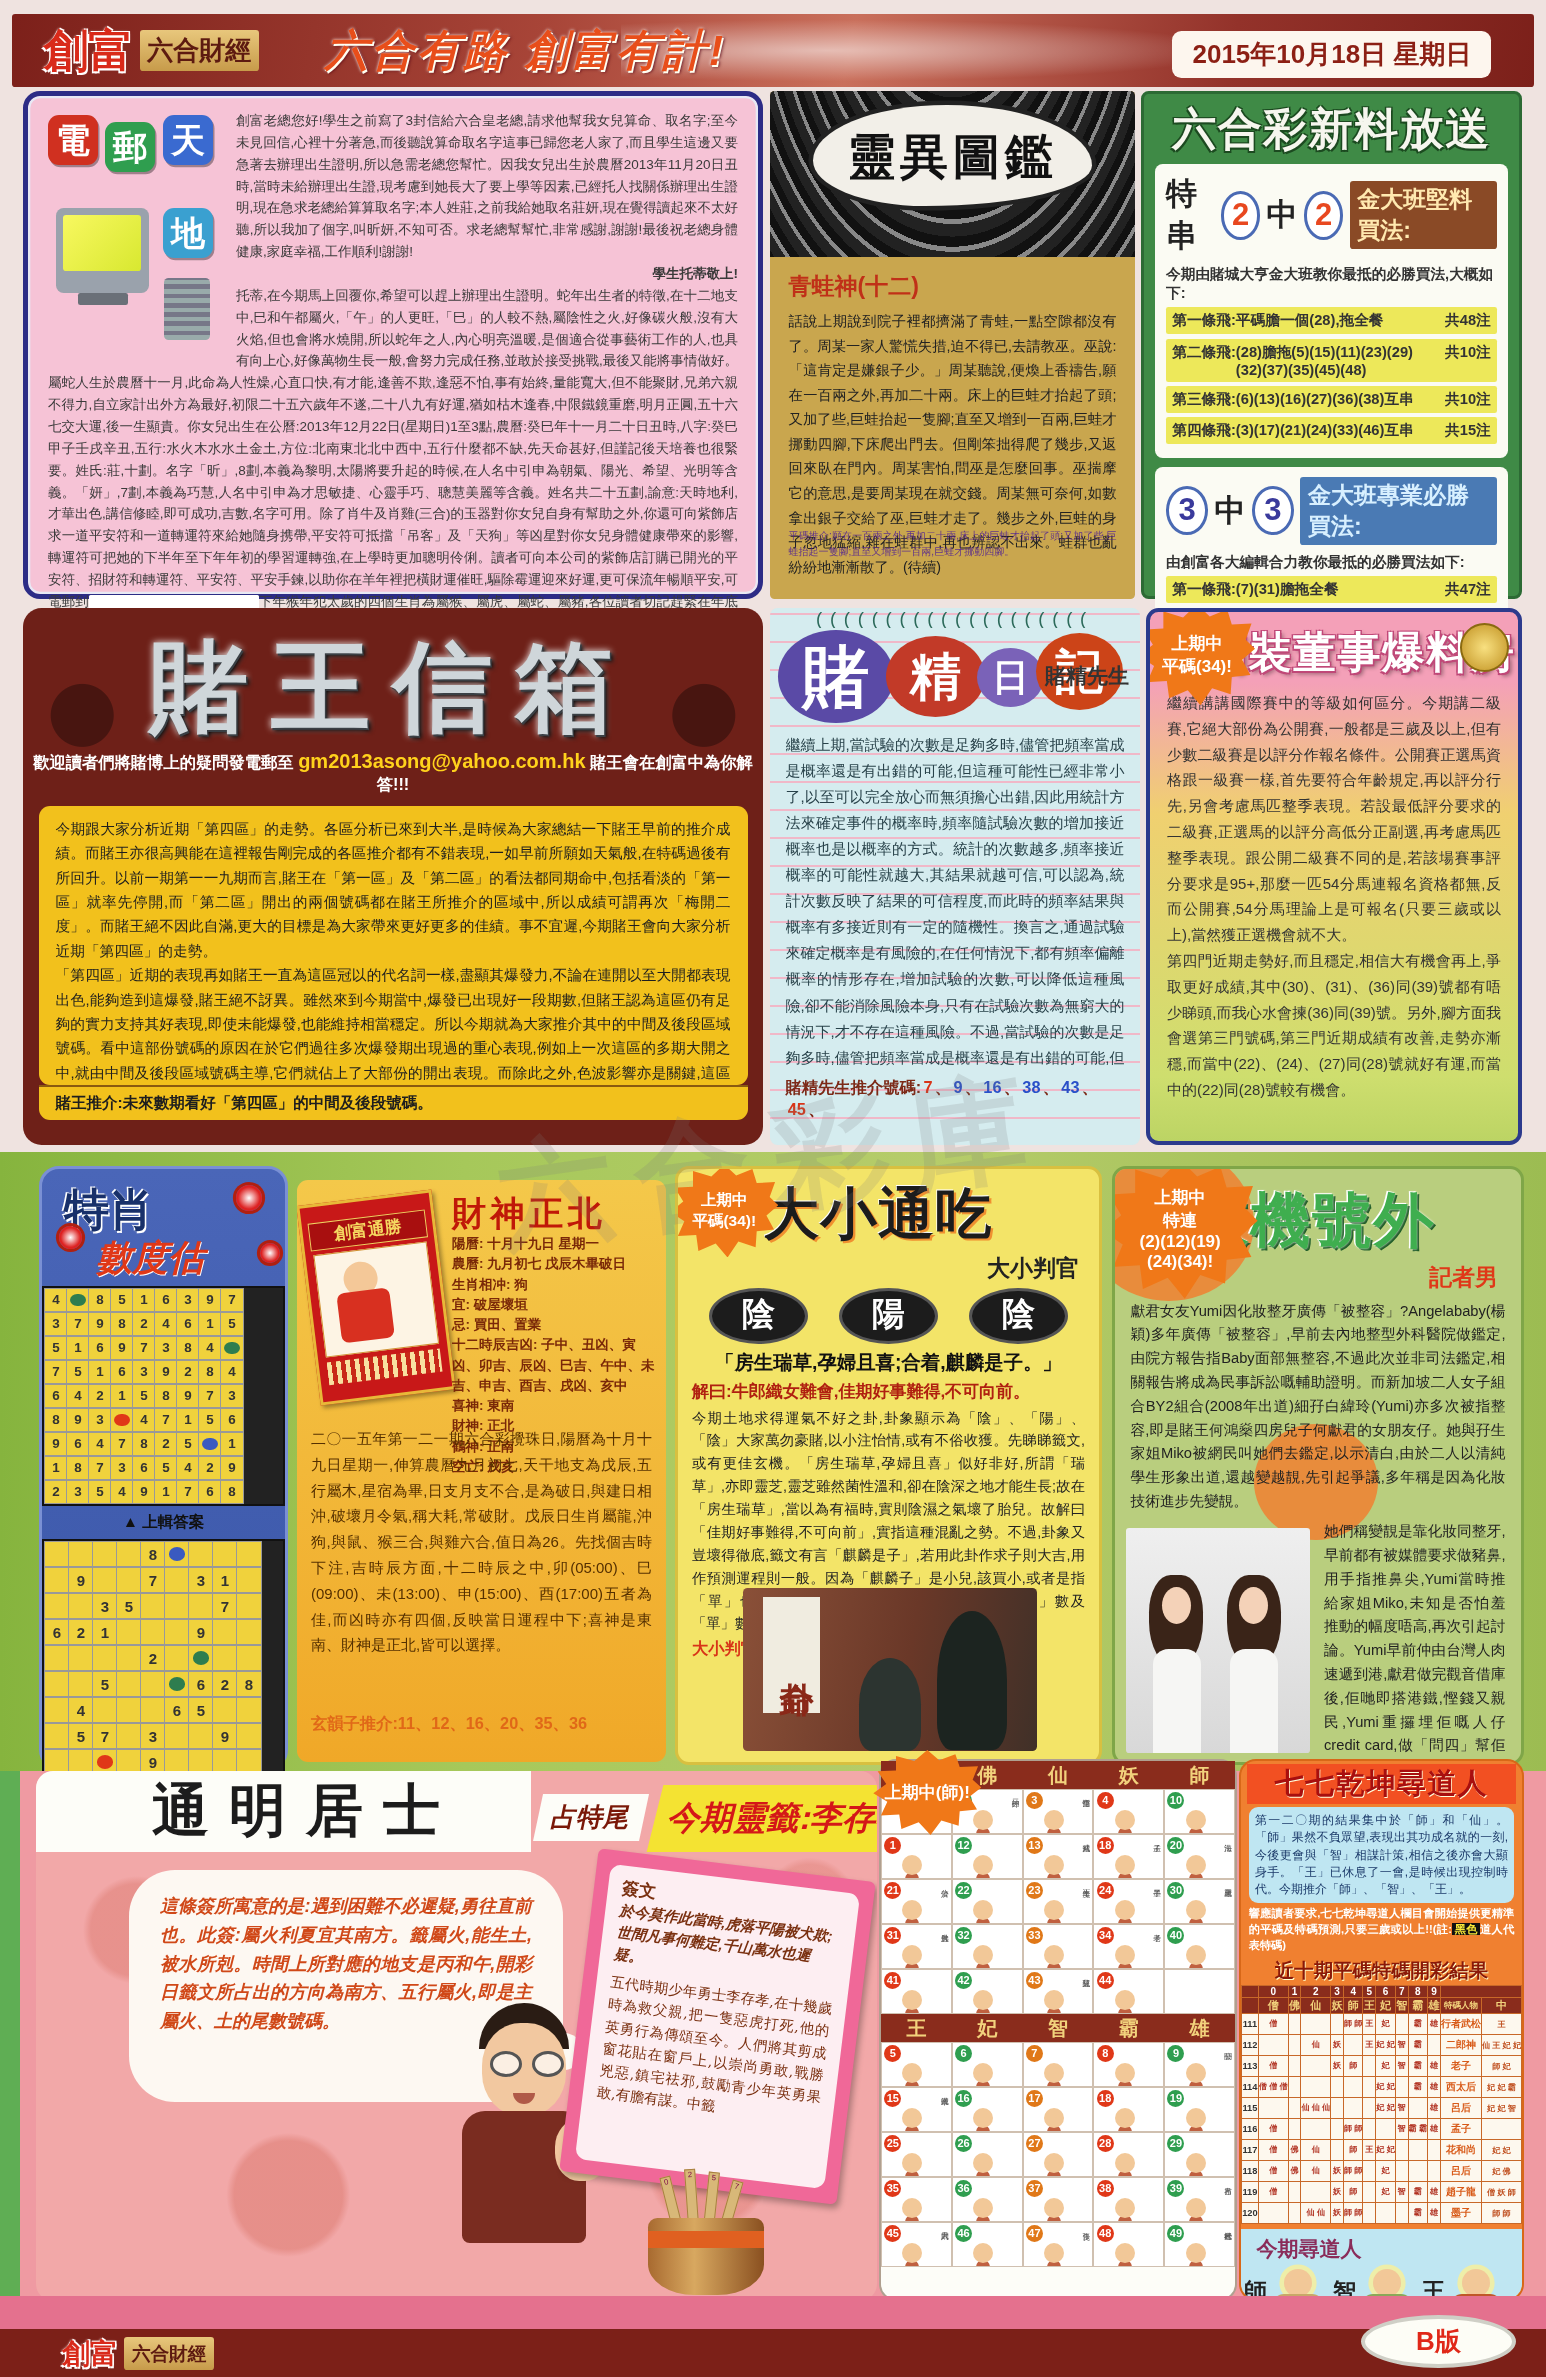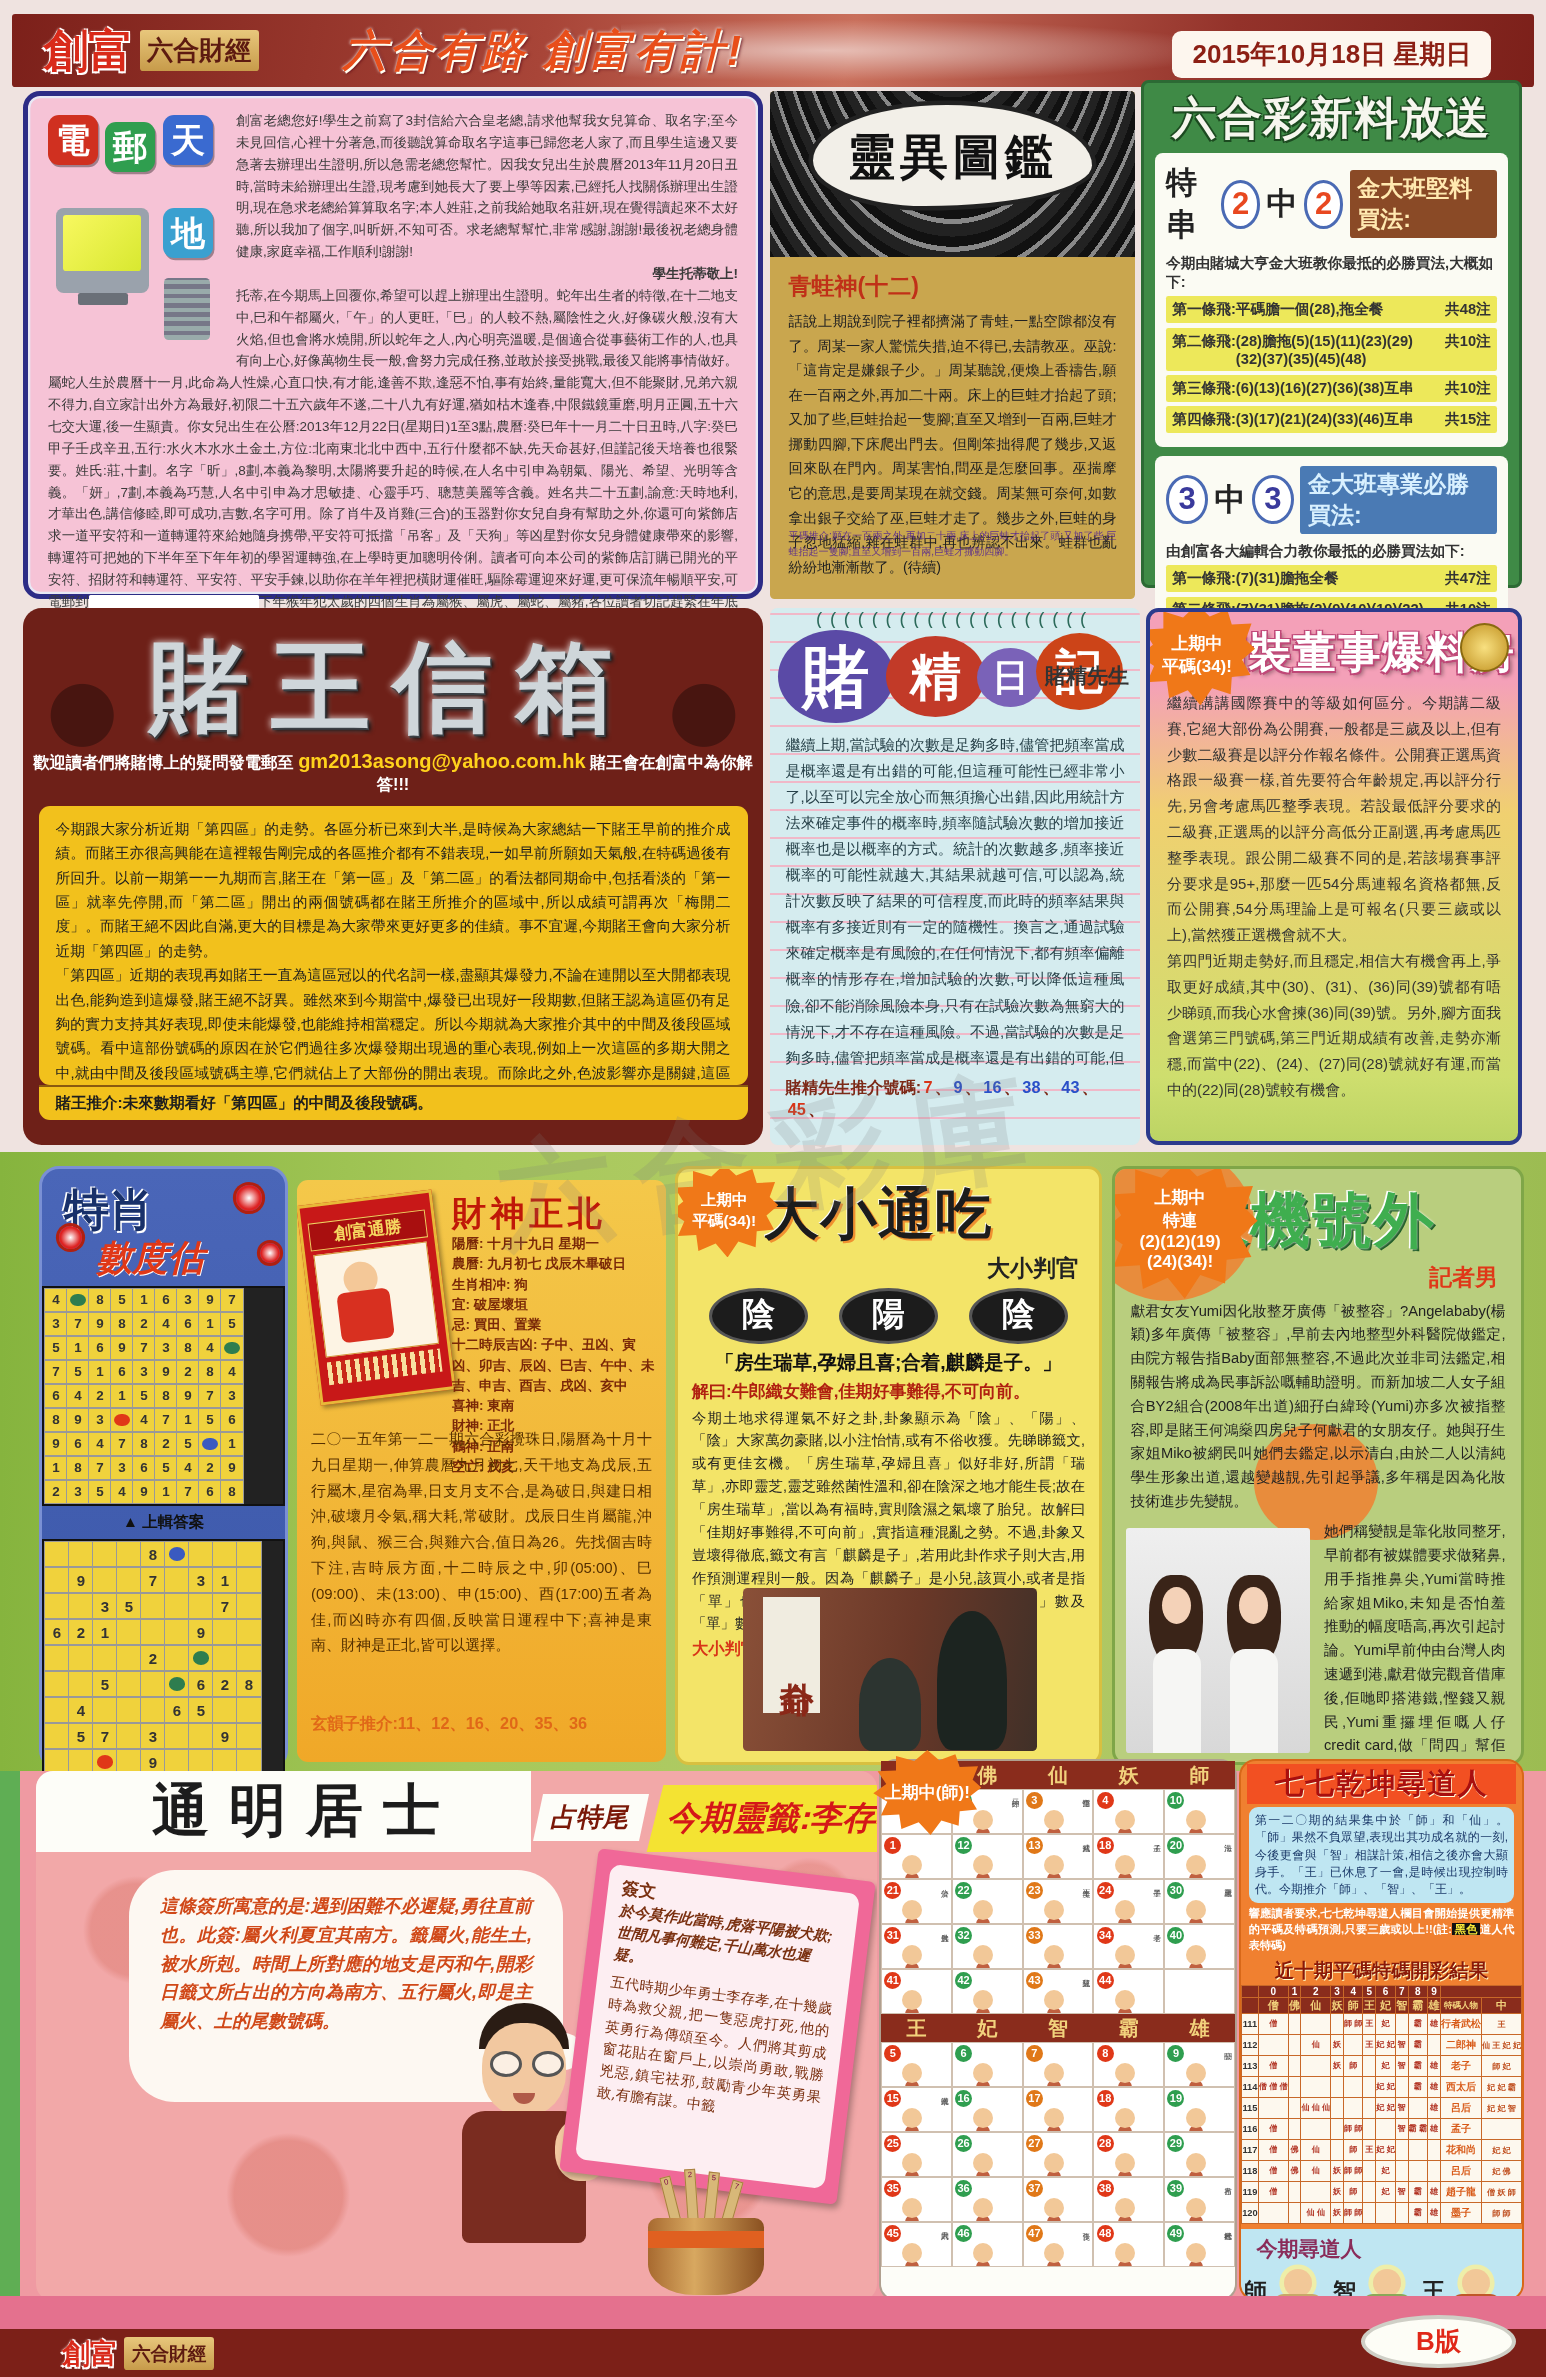--- a/index.html
+++ b/index.html
@@ -5,21 +5,21 @@
   html,body{margin:0;padding:0;background:#cfc2bd;font-family:"Liberation Sans","DejaVu Sans",sans-serif;}
   #page{position:relative;width:1547px;height:2377px;background:#efe3e0;overflow:hidden;}
   .abs{position:absolute;}
   .jt{text-align:justify;}
   
   #hdr{left:12.4px;top:14px;width:1522px;height:73px;background:linear-gradient(100deg,#7c201a,#a84538 35%,#c96f5b 55%,#93322a 80%,#7c201a);border-radius:3.1px;display:flex;align-items:center;}
   #hdr .smoke{position:absolute;left:40%;top:0;width:45%;height:100%;background:radial-gradient(ellipse at 30% 50%,rgba(255,255,255,.55),rgba(255,255,255,0) 60%);}
   .brandbox{display:flex;align-items:center;margin-left:31px;z-index:2;}
   .brand1{font-size:45px;font-weight:bold;color:#d92a1a;text-shadow:0 0 2.3px #fff,1.5px 1.5px 0 #fff,-1.5px 1.5px 0 #fff,1.5px -1.5px 0 #fff;}
   .brand2{font-size:26px;font-weight:bold;color:#5d1a10;background:linear-gradient(#e8c77c,#c79b4a);padding:3.1px 7.7px;border-radius:3.1px;margin-left:6.2px;}
-  .slogan{font-size:43px;font-weight:bold;font-style:italic;color:#e84e1a;margin-left:84px;z-index:2;letter-spacing:3.1px;text-shadow:0 0 3.1px #fff,1.5px 1.5px 0 #ffe,2.3px 2.3px 3.1px #501;}
+  .slogan{font-size:43px;font-weight:bold;font-style:italic;color:#e84e1a;margin-left:66px;z-index:2;letter-spacing:3.1px;text-shadow:0 0 3.1px #fff,1.5px 1.5px 0 #ffe,2.3px 2.3px 3.1px #501;}
   .datepill{position:absolute;right:43px;top:17px;background:#fdf6ee;border-radius:9.3px;padding:6.2px 20px;font-size:26px;font-weight:bold;color:#8c1f14;z-index:2;}
   
   .panel{position:absolute;border-radius:17px;}
   
   #email{left:23px;top:91px;width:740px;height:508px;background:#f6c3d6;border:5.4px solid #2c2c86;box-shadow:0 0 0 2.3px #e8e8f4 inset;padding:14px 20px;box-sizing:border-box;font-size:13.5px;line-height:1.62;color:#3a3a3a;}
   #email .icons{float:left;width:174px;height:232px;position:relative;margin:4.6px 14px 4.6px 0;}
   .tabchip{position:absolute;width:50px;height:50px;border-radius:11px;color:#fff;font-size:34px;font-weight:bold;text-align:center;line-height:50px;box-shadow:1.5px 2.3px 0 rgba(0,0,0,.35);}
   .tabchip:nth-child(1){left:0;top:0;background:#d03020;}
   .tabchip:nth-child(2){left:57px;top:7.7px;background:#2f9e4f;}
   .tabchip:nth-child(3){left:115px;top:0;background:#3a6ad0;}
@@ -33,21 +33,21 @@
   .divline{border:none;border-top:1.5px solid #c0394f;margin:7.7px 0;}
   
   #ghost{left:770px;top:91px;width:365px;height:508px;background:#c9a64e;overflow:hidden;border-radius:4.6px;}
   #ghost .wavetop{position:absolute;left:0;top:0;width:100%;height:166px;background:repeating-radial-gradient(ellipse at 50% -80%,#111 0 6.2px,#888 6.2px 9.3px,#222 9.3px 17px);}
   #ghost .cloud{position:absolute;left:43px;top:14px;width:279px;height:101px;background:#f2efe8;border-radius:48% 52% 60% 40%/55% 60% 40% 45%;box-shadow:0 0 0 4.6px #222;}
   #ghost .gtitle{position:absolute;left:0;top:34px;width:100%;text-align:center;font-size:48px;font-weight:900;color:#111;letter-spacing:4.6px;}
   #ghost .gsub{position:absolute;left:18.6px;top:180px;font-size:23px;font-weight:bold;color:#c03018;}
   #ghost .gstory{position:absolute;left:18.6px;top:218px;width:328px;font-size:14.3px;line-height:1.72;color:#222;}
   #ghost .gprev{position:absolute;left:18.6px;top:437px;width:328px;font-size:10px;line-height:1.6;color:#4c1d95;opacity:.85;}
   
-  #tips{left:1141px;top:80px;width:381px;height:508px;background:#3f8a46;border:3.9px solid #2c6a34;border-radius:7.7px;box-sizing:border-box;}
+  #tips{left:1141px;top:91px;width:381px;height:508px;background:#3f8a46;border:3.9px solid #2c6a34;border-radius:7.7px;box-sizing:border-box;}
   #tips .ttitle{margin:6.2px 0 4.6px;text-align:center;font-size:44px;font-weight:900;color:#f6f6ee;letter-spacing:1.5px;text-shadow:1.5px 1.5px 0 #1c4a20,-1.5px 1.5px 0 #1c4a20,1.5px -1.5px 0 #1c4a20,-1.5px -1.5px 0 #1c4a20;}
   .tipcard{position:relative;margin:0 11px 9.3px;background:#fbfbf3;border-radius:7.7px;padding:9.3px 11px;box-sizing:border-box;}
   .fly-head{display:flex;align-items:center;gap:6.2px;}
   .fly-pre{font-size:31px;font-weight:900;color:#222;}
   .circnum{width:43px;height:43px;border-radius:50%;border:3.1px solid #4a6ab4;color:#e84820;font-size:31px;font-weight:900;text-align:center;line-height:42px;background:#fff;}
   .circnum.blue{color:#3a3a9c;}
   .fly-mid{font-size:31px;font-weight:900;color:#222;}
   .fly-label{font-size:23px;font-weight:bold;color:#ffe9b0;background:#8a4a26;padding:3.1px 7.7px;border-radius:3.1px;}
   .fly-label.blue{background:#4a7ab4;color:#d8f0ff;}
   .fly-intro{font-size:14.7px;color:#333;margin:7.7px 0 4.6px;font-weight:bold;}

